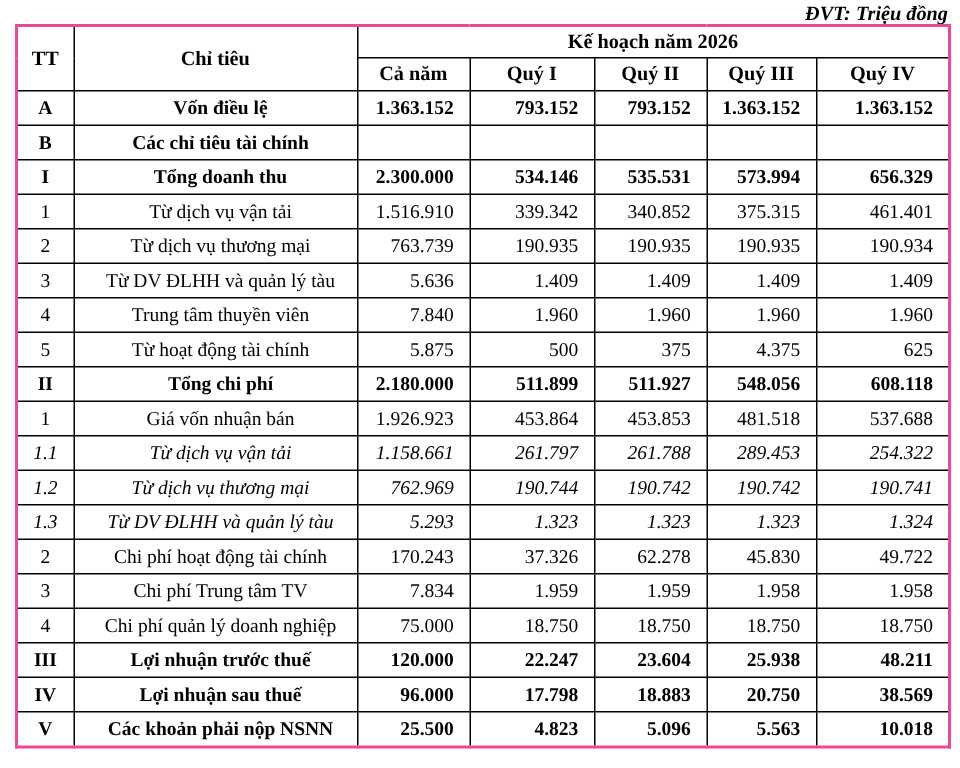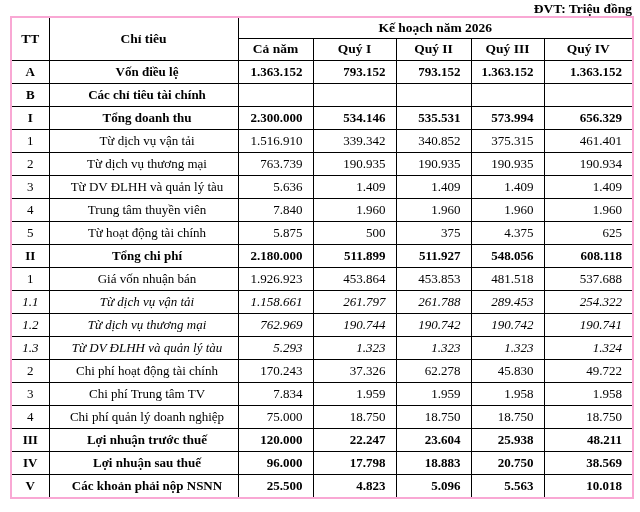--- a/index.html
+++ b/index.html
@@ -11,28 +11,29 @@
     font-family: "Liberation Serif", "DejaVu Serif", serif;
     color: #000;
     position: relative;
     overflow: hidden;
   }
   .unit-label {
     position: absolute;
     top: 1px;
     right: 8px;
     font-size: 13.5px;
+    font-style: italic;
     font-weight: bold;
   }
   table.plan-table {
     position: absolute;
     left: 10px;
     top: 16px;
     border-collapse: collapse;
-    border: 2px solid #f9a8d4;
+    border: 2px solid #ec4899;
     table-layout: fixed;
     width: 622px;
   }
   .plan-table th, .plan-table td {
     border: 1px solid #000;
     font-size: 13px;
     line-height: 1.1;
     padding: 0;
     overflow: hidden;
     white-space: nowrap;

